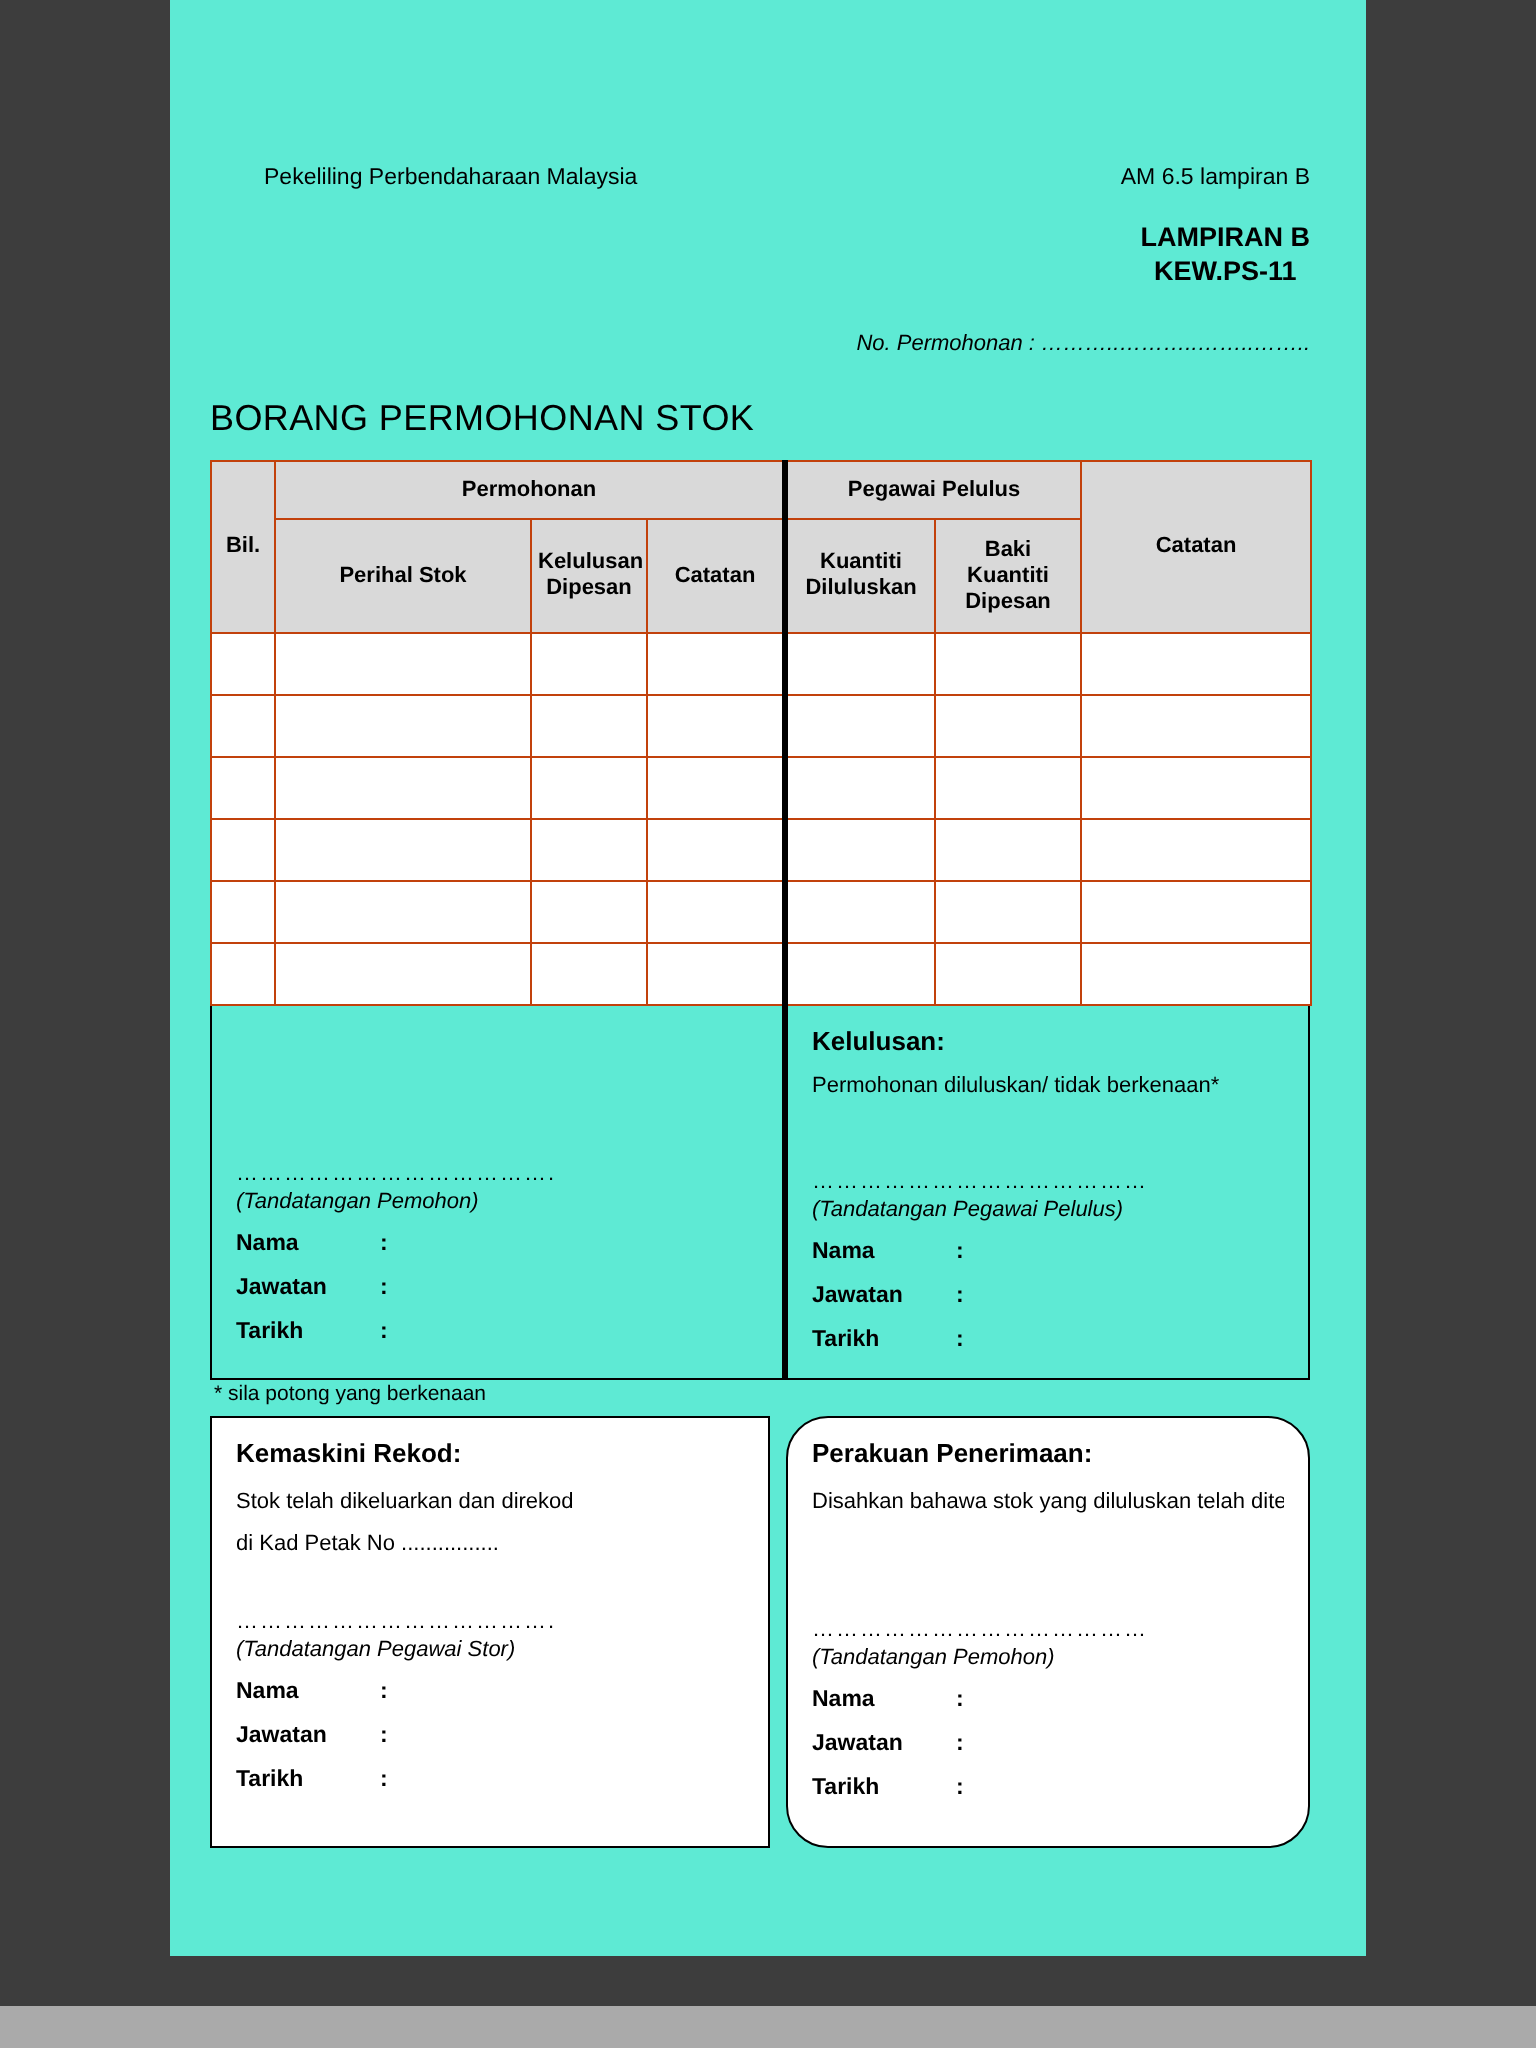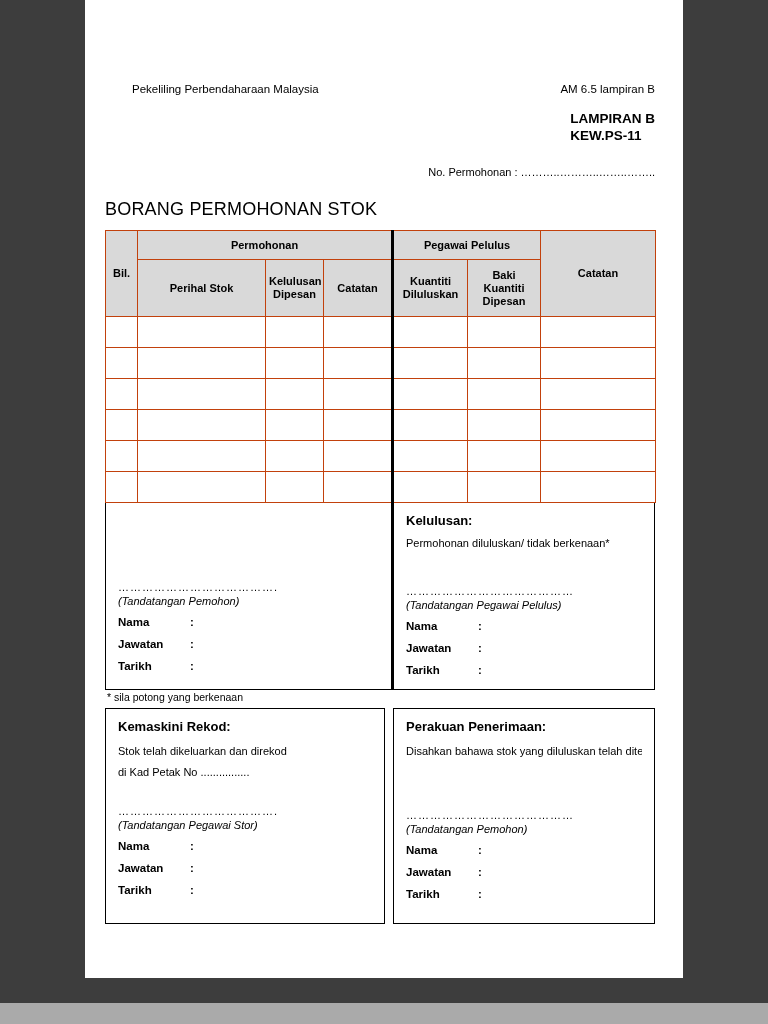--- a/index.html
+++ b/index.html
@@ -2,26 +2,26 @@
 <html><head>
 <meta charset="utf-8">
 <style>
   * { margin:0; padding:0; box-sizing:border-box; }
   html,body { width:768px; height:1024px; }
   body {
     background:#3d3d3d;
     font-family:"Liberation Sans","DejaVu Sans",sans-serif;
     position:relative; overflow:hidden; color:#000;
   }
-  .page { position:absolute; left:85px; top:0; width:598px; height:978px; background:#ffffff; }
+  .page { position:absolute; left:85px; top:0; width:598px; height:978px; background:#5eead4; }
   .abs { position:absolute; }
   .hdr-left  { left:47px; top:83px; font-size:11.5px; }
   .hdr-right { right:28px; top:83px; font-size:11.5px; }
-  .lampiran-block { right:28px; top:110px; text-align:left; font-weight:bold; font-size:13.5px; line-height:17px; }
-  .no-permohonan { right:28px; top:166px; font-size:11px; }
+  .lampiran-block { right:28px; top:110px; text-align:center; font-weight:bold; font-size:13.5px; line-height:17px; }
+  .no-permohonan { right:28px; top:166px; font-size:11px;font-style:italic; }
   .form-title { left:20px; top:199px; width:550px; text-align:left; font-weight:normal; font-size:18px; letter-spacing:0.2px; }
 
   table.stock { position:absolute; left:20px; top:230px; width:550px; border-collapse:collapse; table-layout:fixed; }
   .stock th, .stock td { border:1px solid #c2410c; font-size:11px; padding:2px 3px; text-align:center; vertical-align:middle; }
   .stock th { background:#d9d9d9; font-weight:bold; line-height:13px; }
   .stock thead tr.group-row th { height:29px; }
   .stock thead tr.sub-row th { height:57px; }
   .stock tbody td { height:31px; background:#fff; }
   .thick-left { border-left:3px solid #000 !important; }
 
@@ -39,21 +39,21 @@
   .sig-label { display:inline-block; width:72px; font-weight:bold; }
   .sig-colon { font-weight:bold; }
   .mt-md { margin-top:27px; }
   .mt-lg { margin-top:36px; }
   .mt-xl { margin-top:52px; }
 
   .footnote { left:22px; top:691px; font-size:10.5px; }
 
   .box { position:absolute; top:708px; height:216px; border:1px solid #000; padding:10px 12px; background:#fff; }
   .box-left  { left:20px;  width:280px; }
-  .box-right { left:308px; width:262px; }
+  .box-right { left:308px; width:262px;border-radius:21px; }
   .clip-line { white-space:nowrap; overflow:hidden; }
 
   .bottom-strip { position:absolute; left:0; top:1003px; width:768px; height:21px; background:#aaaaaa; }
 </style>
 </head>
 <body>
 
 <div class="page">
 
   <div class="abs hdr-left">Pekeliling Perbendaharaan Malaysia</div>

